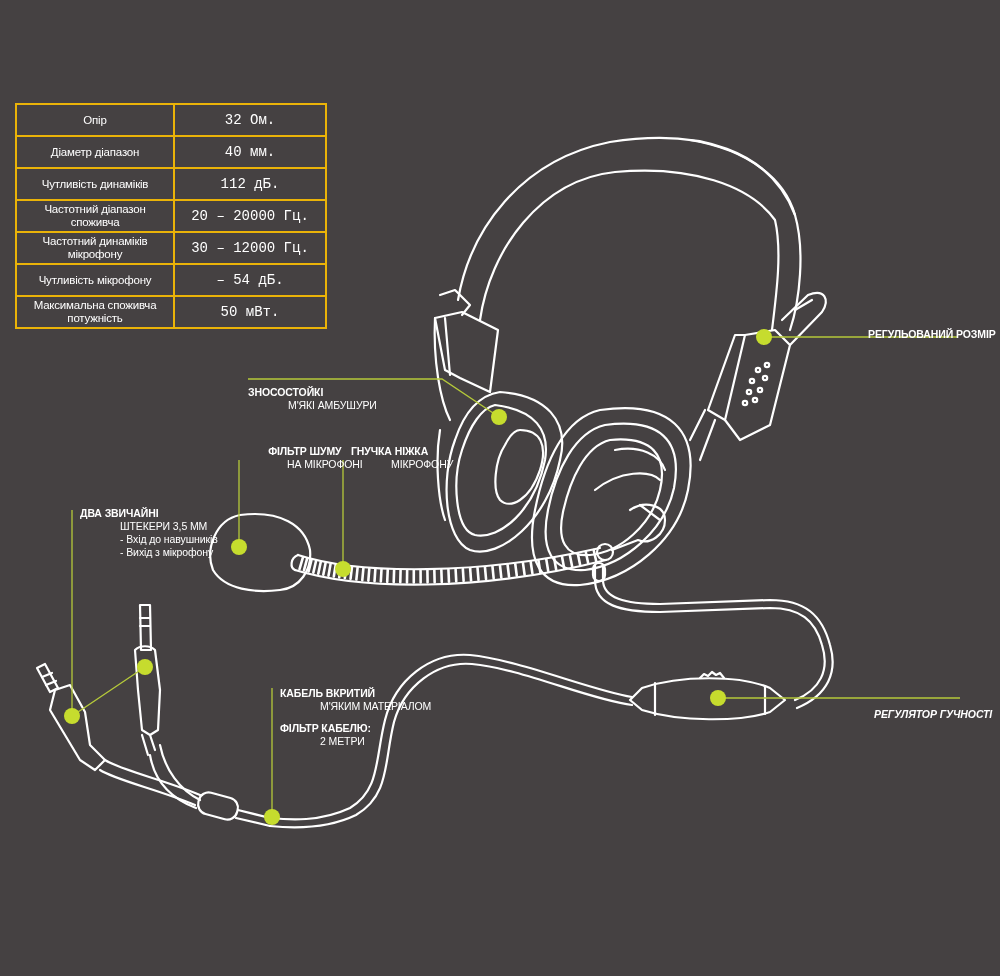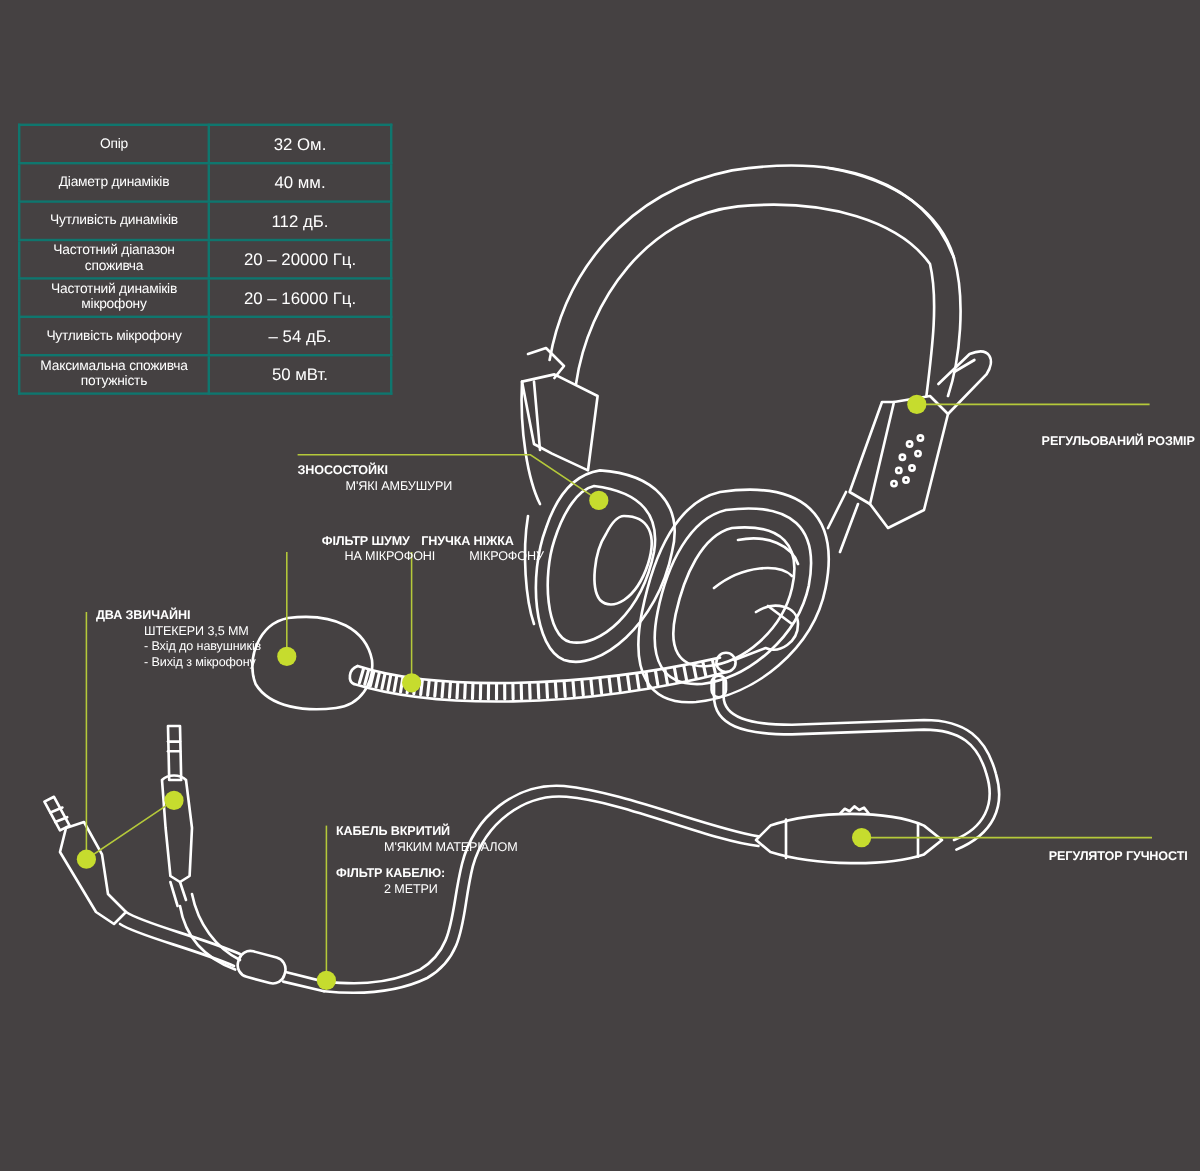--- a/index.html
+++ b/index.html
@@ -8,60 +8,60 @@
     background: #454142;
     font-family: "Liberation Sans", "DejaVu Sans", sans-serif;
     color: #ffffff;
   }
   #spec-table {
     position: absolute; left: 15px; top: 103px;
     width: 312px; border-collapse: collapse;
     table-layout: fixed;
   }
   #spec-table td {
-    border: 2px solid #0f766e;
+    border: 2px solid #eab308;
     height: 30px; padding: 0 4px;
     text-align: center; vertical-align: middle;
     line-height: 13px;
   }
   #spec-table td.param { width: 148px; font-size: 11.5px; letter-spacing: -0.2px; }
-  #spec-table td.value { font-size: 14px; }
+  #spec-table td.value { font-size: 14px; font-family: Liberation Mono, monospace; }
   svg#art { position: absolute; left: 0; top: 0; }
   .label {
     position: absolute; font-size: 10.5px; line-height: 13px;
     letter-spacing: -0.1px; white-space: nowrap;
   }
   .label .b { font-weight: bold; display: block; }
   .label .n { display: block; margin-left: 40px; }
   .label .gap { height: 9px; }
 </style>
 </head>
 <body>
 
 <table id="spec-table">
   <tbody>
     <tr>
       <td class="param">Опір</td>
       <td class="value">32 Ом.</td>
     </tr>
     <tr>
-      <td class="param">Діаметр динаміків</td>
+      <td class="param">Діаметр діапазон</td>
       <td class="value">40 мм.</td>
     </tr>
     <tr>
       <td class="param">Чутливість динаміків</td>
       <td class="value">112 дБ.</td>
     </tr>
     <tr>
       <td class="param">Частотний діапазон споживча</td>
       <td class="value">20 – 20000 Гц.</td>
     </tr>
     <tr>
       <td class="param">Частотний динаміків мікрофону</td>
-      <td class="value">20 – 16000 Гц.</td>
+      <td class="value">30 – 12000 Гц.</td>
     </tr>
     <tr>
       <td class="param">Чутливість мікрофону</td>
       <td class="value">– 54 дБ.</td>
     </tr>
     <tr>
       <td class="param">Максимальна споживча потужність</td>
       <td class="value">50 мВт.</td>
     </tr>
   </tbody>
@@ -234,21 +234,21 @@
     <circle cx="499" cy="417" r="8"></circle>
     <circle cx="239" cy="547" r="8"></circle>
     <circle cx="343" cy="569" r="8"></circle>
     <circle cx="72" cy="716" r="8"></circle>
     <circle cx="145" cy="667" r="8"></circle>
     <circle cx="272" cy="817" r="8"></circle>
     <circle cx="718" cy="698" r="8"></circle>
   </g>
 </svg>
 
-<div class="label" style="left:868px; top:362px;">
+<div class="label" style="left:868px; top:328px;">
   <span class="b">РЕГУЛЬОВАНИЙ РОЗМІР</span>
 </div>
 
 <div class="label" style="left:248px; top:386px;">
   <span class="b">ЗНОСОСТОЙКІ</span>
   <span class="n">М'ЯКІ АМБУШУРИ</span>
 </div>
 
 <div class="label" style="left:247px; top:445px;text-align:center;">
   <span class="b">ФІЛЬТР ШУМУ</span>
@@ -268,15 +268,15 @@
 </div>
 
 <div class="label" style="left:280px; top:687px;">
   <span class="b">КАБЕЛЬ ВКРИТИЙ</span>
   <span class="n">М'ЯКИМ МАТЕРІАЛОМ</span>
   <span class="gap" style="display:block"></span>
   <span class="b">ФІЛЬТР КАБЕЛЮ:</span>
   <span class="n">2 МЕТРИ</span>
 </div>
 
-<div class="label" style="left:874px; top:708px;">
+<div class="label" style="left:874px; top:708px;font-style:italic;">
   <span class="b">РЕГУЛЯТОР ГУЧНОСТІ</span>
 </div>
 
 </body></html>

